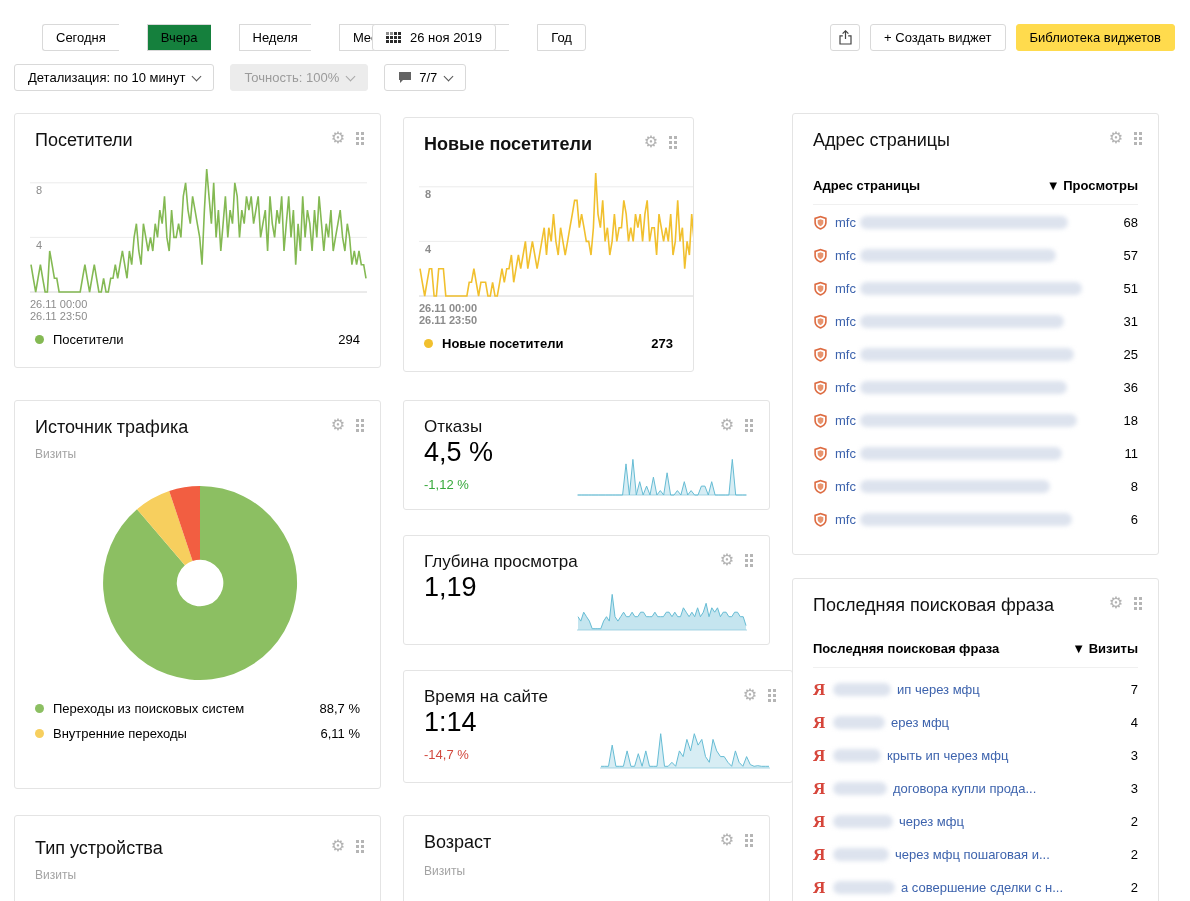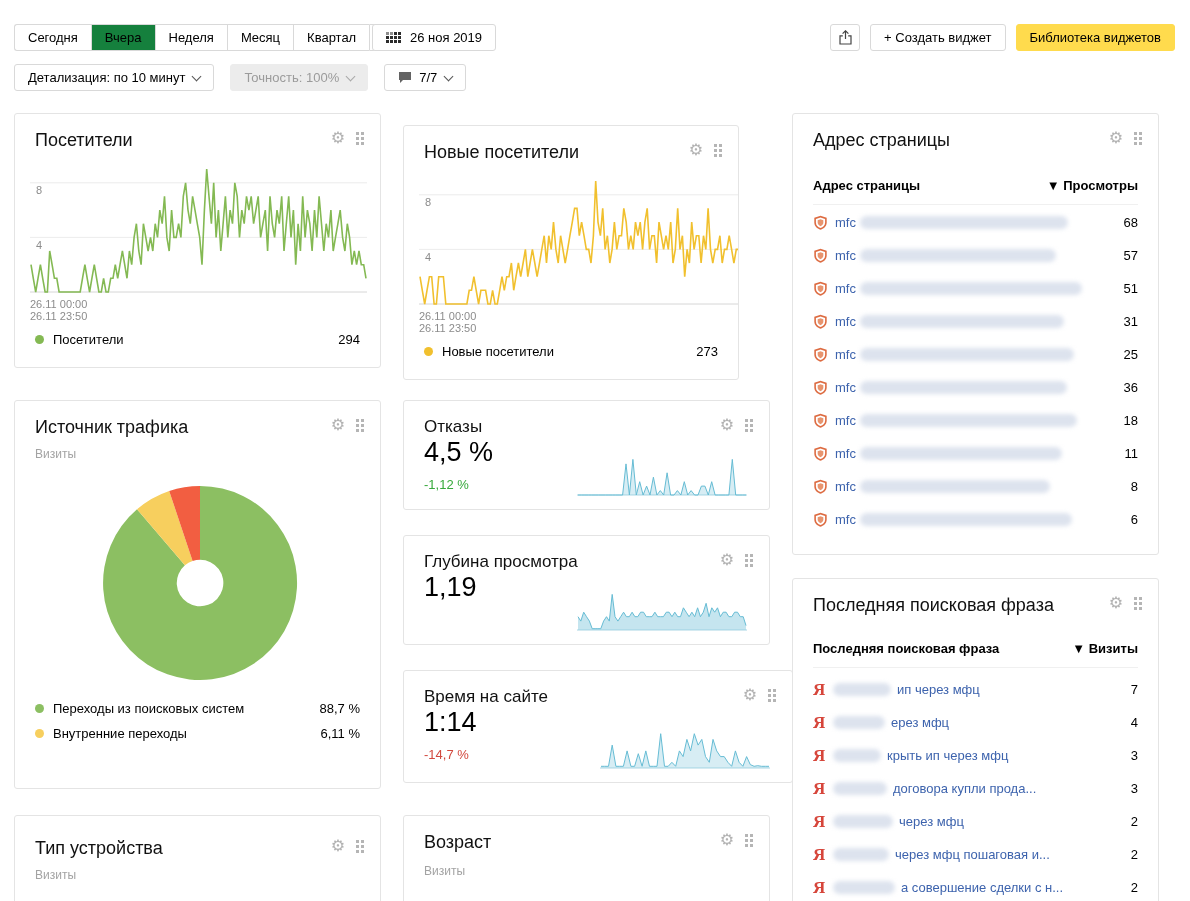--- a/index.html
+++ b/index.html
@@ -2,21 +2,21 @@
 <html><head>
 <meta charset="utf-8">
 <style>
   html,body{margin:0;padding:0;}
   .page{position:relative;width:1190px;height:901px;overflow:hidden;background:#fff;
         font-family:"Liberation Sans",sans-serif;color:#000;}
   
   .btn{display:inline-flex;align-items:center;height:27px;padding:0 13px;border:1px solid #d9d9d9;
        background:#fff;border-radius:3px;font-size:13px;color:#000;box-sizing:border-box;cursor:pointer;white-space:nowrap;}
   .seg{position:absolute;left:14px;top:24px;display:flex;}
-  .seg .btn{border-radius:0;border-right-width:0;}
+  .seg .btn{border-radius:0;border-right-width:0;margin-left:28px;}
   .seg .btn:first-child{border-radius:3px 0 0 3px;}
   .seg .btn:last-child{border-right-width:1px;border-radius:0 3px 3px 0;}
   .btn.active{background:#15803d;}
   .btn.yellow{background:#ffdb4d;border-color:#ffdb4d;}
   .btn.disabled{background:#ececec;border-color:#ececec;color:#9b9b9b;cursor:default;}
   .chev{width:6px;height:6px;border-right:1.2px solid #555;border-bottom:1.2px solid #555;
         transform:rotate(45deg);margin-left:8px;margin-top:-3px;display:inline-block;}
   .disabled .chev{border-color:#a8a8a8;}
   .rightbar{position:absolute;right:15px;top:24px;display:flex;gap:10px;align-items:flex-end;}
   .icon-btn{width:30px;justify-content:center;padding:0;}
@@ -139,21 +139,21 @@
       <span>26.11 00:00</span>
       <span>26.11 23:50</span>
     </div>
     <div class="legend" style="top:218px;">
       <span class="dot" style="background: rgb(132, 185, 83);"></span>
       <span>Посетители</span>
       <span class="lval">294</span>
     </div>
   </div>
 
-  <div class="widget" style="left:403px;top:125px;width:336px;height:255px;">
+  <div class="widget" style="left:403px;top:117px;width:291px;height:255px;font-weight:bold;">
     <div class="wtitle">Новые посетители</div>
     <div class="wicons">
         <span class="gear">⚙</span>
       <span class="handle">
           <i></i>
           <i></i>
           <i></i>
           <i></i>
           <i></i>
           <i></i>

